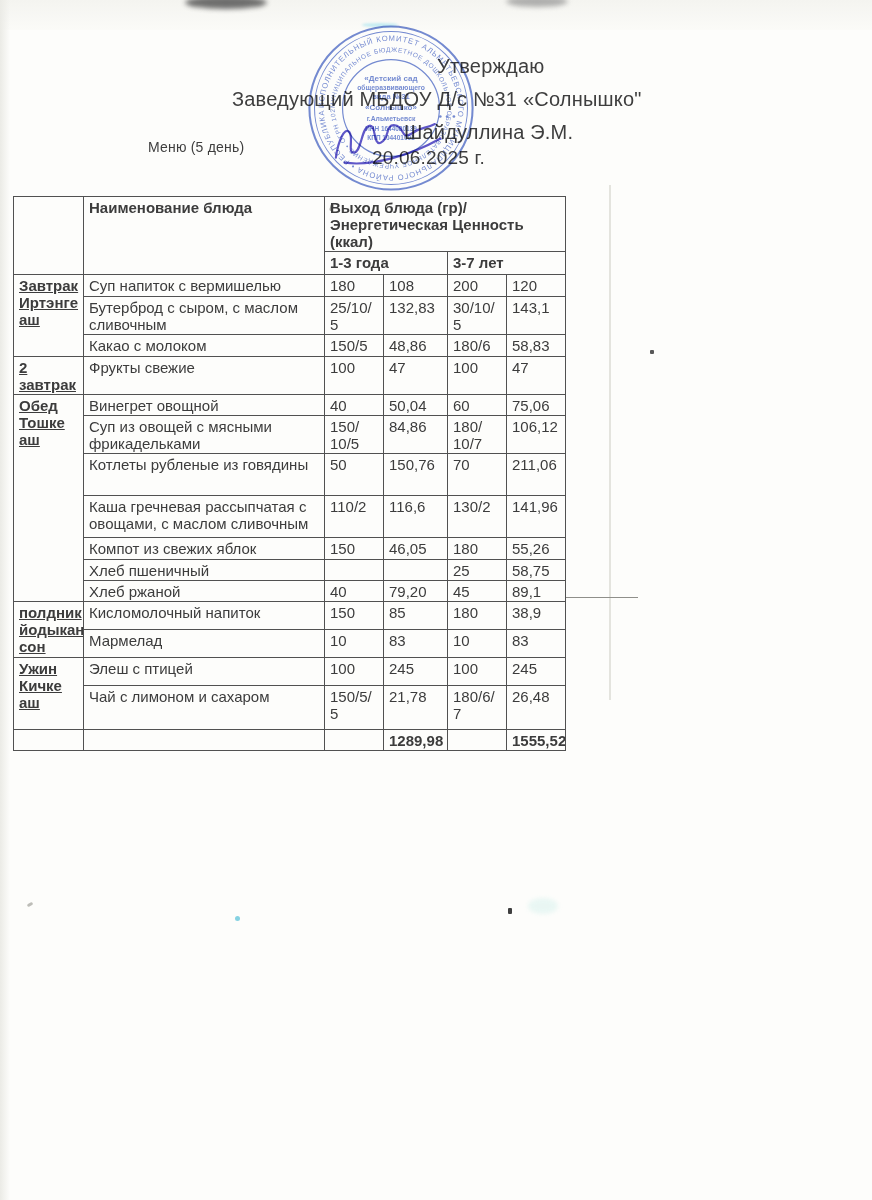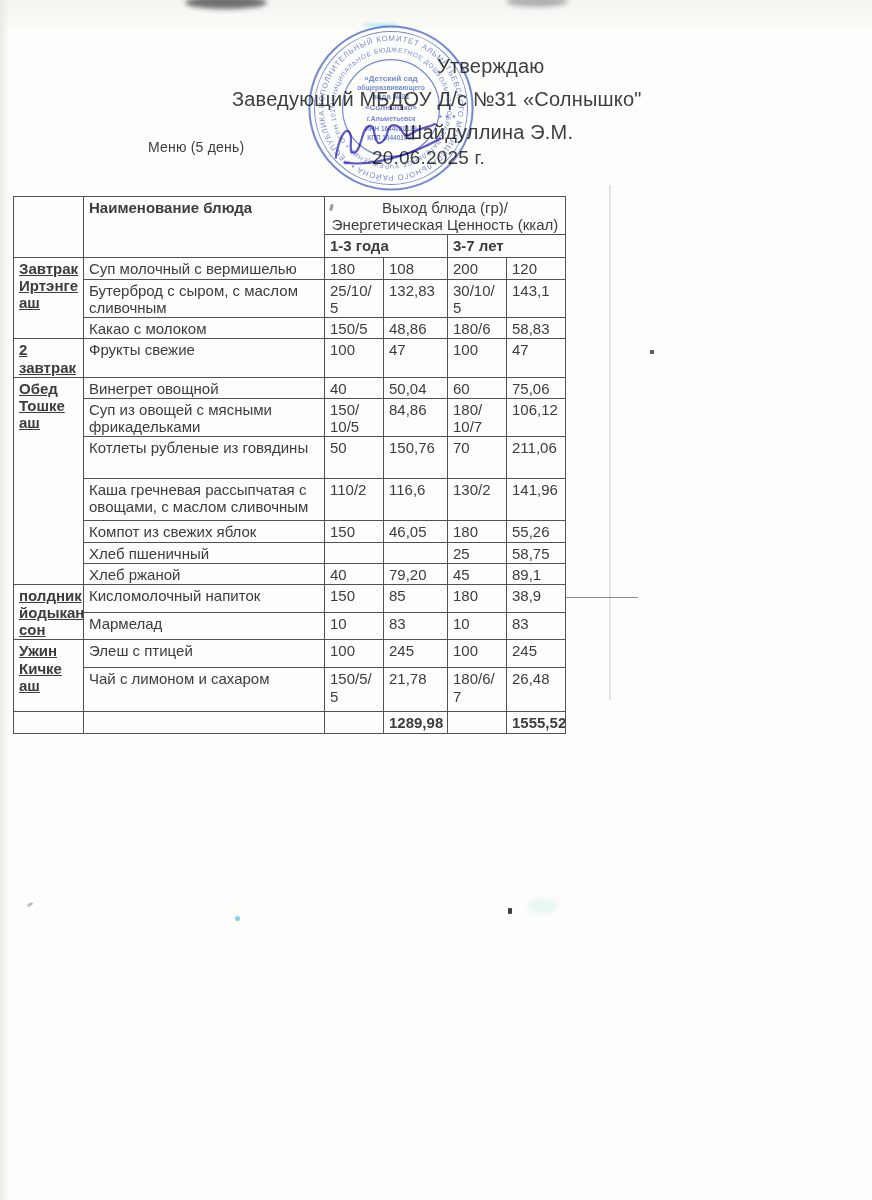--- a/index.html
+++ b/index.html
@@ -49,21 +49,21 @@
 
   
   .table-wrap { left:13px; top:196px; }
   table.menu { border-collapse:collapse; table-layout:fixed; width:553px; }
   table.menu td { border:1px solid #515151; vertical-align:top;
     padding:2px 5px 1px 5px; font-size:15px; line-height:1.14; color:#3c3c3c;
     overflow:hidden; }
   td.cat { font-weight:bold; color:#303030; padding-left:4px;text-decoration:underline; }
   td.cat-sm { font-size:12.5px; line-height:1.25; }
   td.hdr { font-weight:bold; color:#2e2e2e; }
-  td.hdr-c { font-weight:normal; color:#2e2e2e; text-align:center; font-size:14px; line-height:1.2; padding-top:3px; }
+  td.hdr-c { font-weight:bold; color:#2e2e2e; font-size:14px; line-height:1.2; padding-top:3px; }
   td.pre { white-space:pre-line; }
   td.tot { font-weight:bold; font-size:13px; padding-top:1px; color:#2d2d2d; }
   tr.h33{height:33px} tr.h23{height:23px} tr.h22{height:22px} tr.h36{height:36px}
   tr.h20{height:20px} tr.h21{height:21px} tr.h35{height:35px} tr.h42{height:42px}
   tr.h18{height:18px} tr.h25{height:25px} tr.h28{height:28px} tr.h44{height:44px}
 </style>
 </head>
 <body>
 
 <div class="abs scan-top-strip"></div>
@@ -145,21 +145,21 @@
       <td class="hdr" rowspan="2">Наименование блюда</td>
       <td class="hdr-c" colspan="4">Выход блюда (гр)/Энергетическая Ценность (ккал)</td>
     </tr>
     <tr class="h23">
       <td class="hdr" colspan="2">1-3 года</td>
       <td class="hdr" colspan="2">3-7 лет</td>
     </tr>
 
     <tr class="h22">
       <td class="cat" rowspan="3">Завтрак Иртэнге аш</td>
-      <td>Суп молочный  с вермишелью</td>
+      <td>Суп напиток  с вермишелью</td>
       <td class="pre">180</td>
       <td>108</td>
       <td class="pre">200</td>
       <td>120</td>
     </tr>
     <tr class="h36">
       <td>Бутерброд  с сыром, с маслом сливочным</td>
       <td class="pre">25/10/
 5</td>
       <td>132,83</td>

